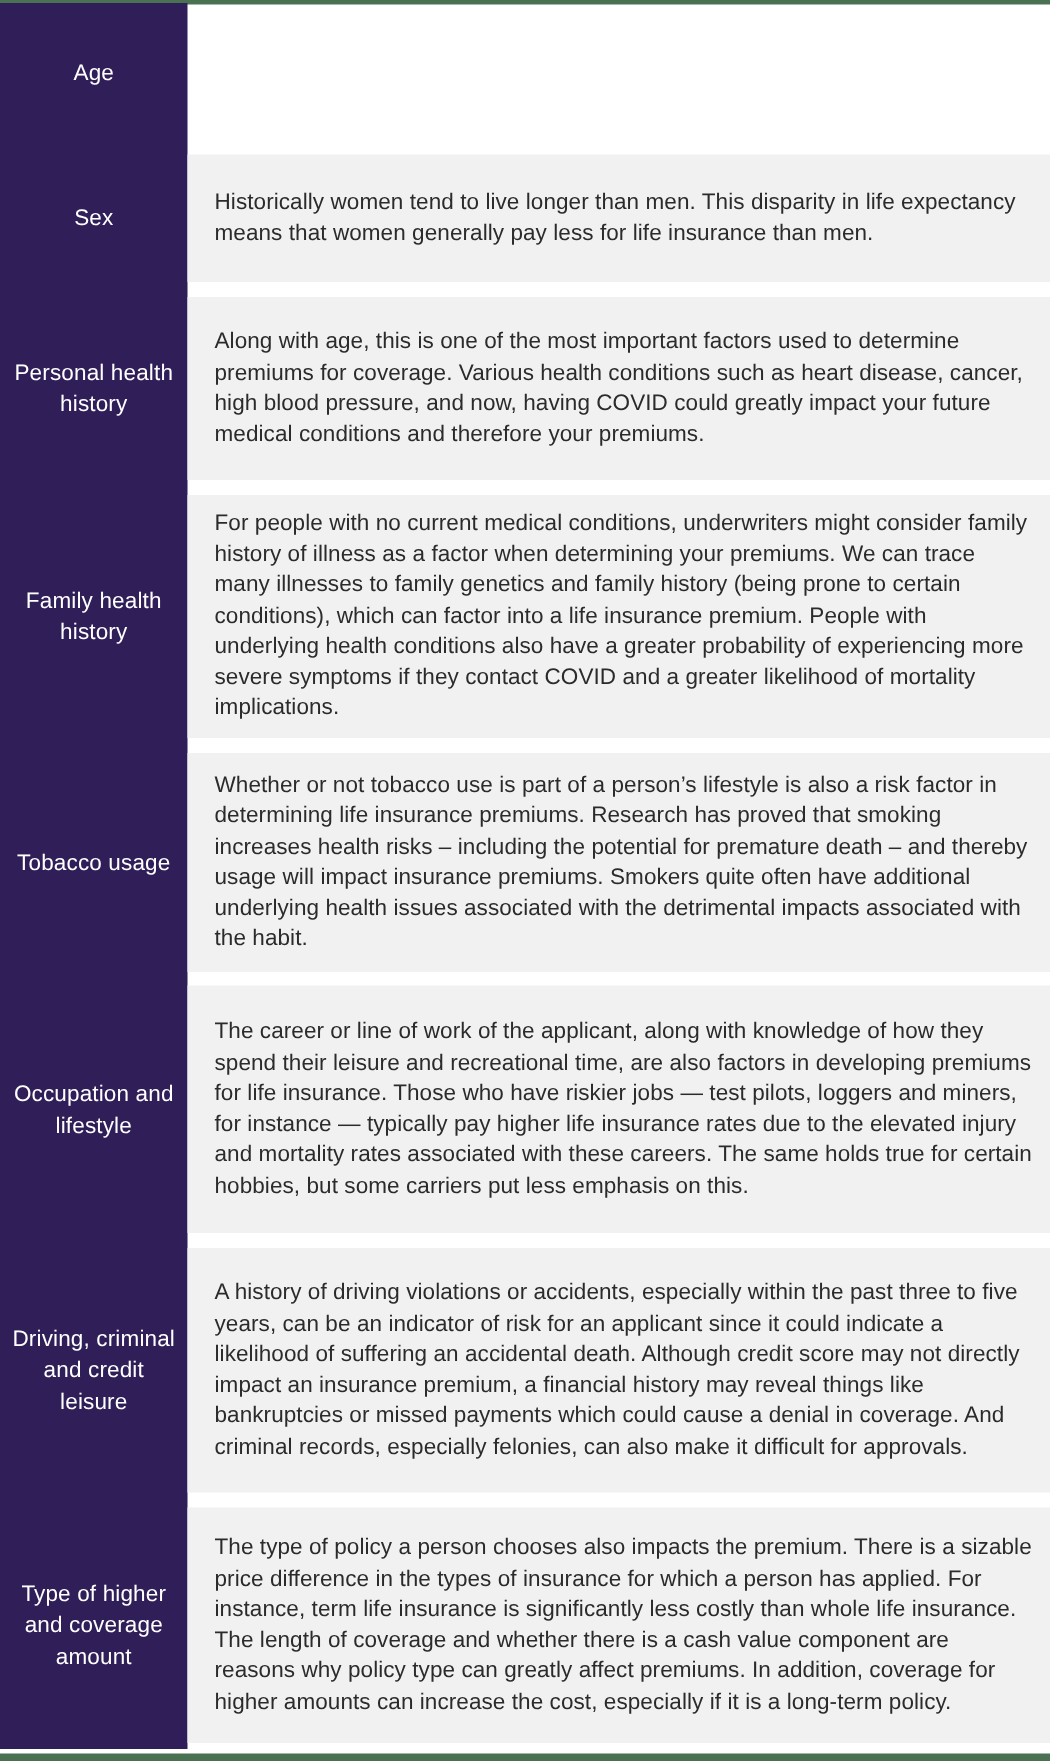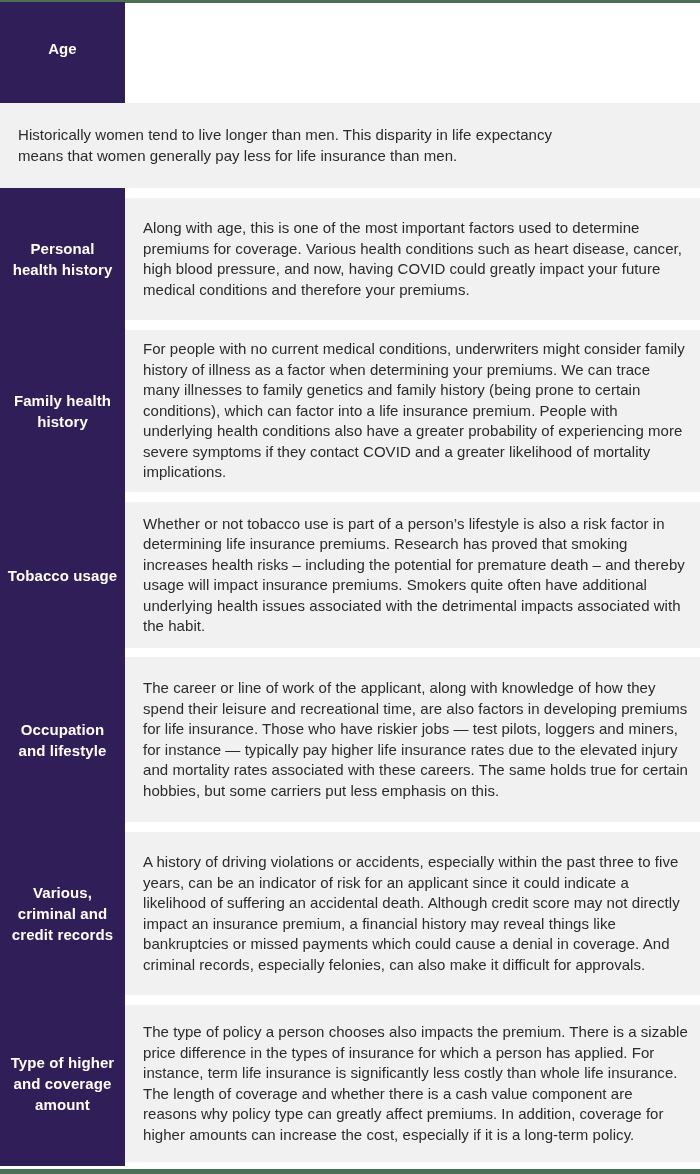--- a/index.html
+++ b/index.html
@@ -48,21 +48,21 @@
     width:125px;
     display:flex;
     align-items:center;
     justify-content:center;
     text-align:center;
     padding:0 6px;
   }
   .label-text{
     color:var(--label-text);
     font-size:15px;
-    font-weight:bold;
+    font-weight:normal;
     line-height:21px;
     letter-spacing:.1px;
   }
   .content-cell{
     flex:1;
     background:var(--cell);
     display:flex;
     align-items:center;
     padding:0 12px 0 18px;
   }
@@ -83,20 +83,23 @@
 
   <div class="rows">
 
     <div class="row row-r1">
       <div class="label-cell">
         <div class="label-text">Age</div>
       </div>
     </div>
 
     <div class="row row-r2">
+      <div class="label-cell">
+        <div class="label-text">Sex</div>
+      </div>
       <div class="content-cell">
         <div class="content-text">Historically women tend to live longer than men. This disparity in life expectancy means that women generally pay less for life insurance than men.</div>
       </div>
     </div>
 
     <div class="row row-r3">
       <div class="label-cell">
         <div class="label-text">Personal health history</div>
       </div>
       <div class="content-cell">
@@ -126,21 +129,21 @@
       <div class="label-cell">
         <div class="label-text">Occupation and lifestyle</div>
       </div>
       <div class="content-cell">
         <div class="content-text">The career or line of work of the applicant, along with knowledge of how they spend their leisure and recreational time, are also factors in developing premiums for life insurance. Those who have riskier jobs — test pilots, loggers and miners, for instance — typically pay higher life insurance rates due to the elevated injury and mortality rates associated with these careers. The same holds true for certain hobbies, but some carriers put less emphasis on this.</div>
       </div>
     </div>
 
     <div class="row row-r7">
       <div class="label-cell">
-        <div class="label-text">Various, criminal and credit records</div>
+        <div class="label-text">Driving, criminal and credit leisure</div>
       </div>
       <div class="content-cell">
         <div class="content-text">A history of driving violations or accidents, especially within the past three to five years, can be an indicator of risk for an applicant since it could indicate a likelihood of suffering an accidental death. Although credit score may not directly impact an insurance premium, a financial history may reveal things like bankruptcies or missed payments which could cause a denial in coverage. And criminal records, especially felonies, can also make it difficult for approvals.</div>
       </div>
     </div>
 
     <div class="row row-r8">
       <div class="label-cell">
         <div class="label-text">Type of higher and coverage amount</div>
       </div>

